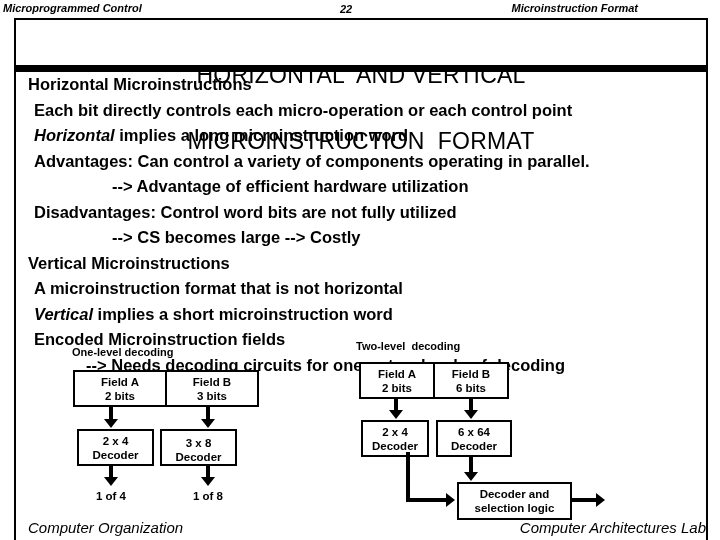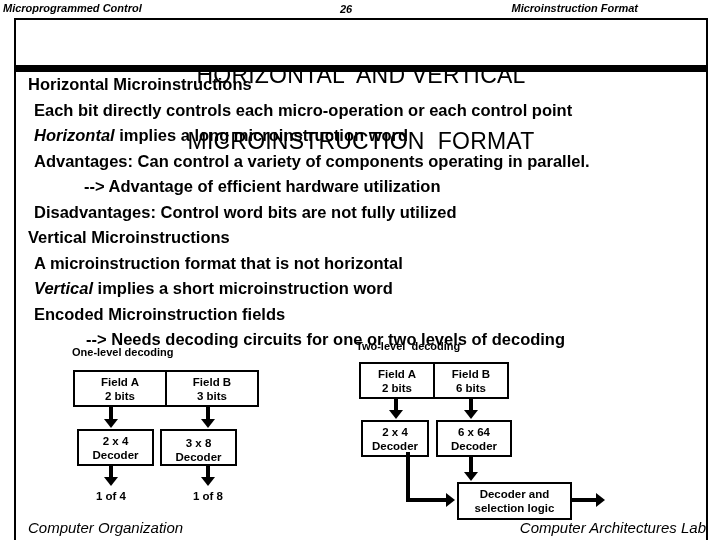--- a/index.html
+++ b/index.html
@@ -79,21 +79,21 @@
   }
   .line {
     font-size: 16.5px;
     font-weight: bold;
     line-height: 25.5px;
     white-space: pre;
     height: 25.5px;
   }
   .lvl0 { padding-left: 12px; }
   .lvl1 { padding-left: 18px; }
-  .lvl2 { padding-left: 68px; }
+  .lvl2 { padding-left: 96px; }
   .lvl3 { padding-left: 70px; }
   .ital { font-style: italic; }
 
   
   .diagram { position: absolute; }
   .caption {
     position: absolute;
     font-size: 11px;
     font-weight: bold;
     white-space: pre;
@@ -158,39 +158,40 @@
     line-height: 14px;
   }
   .ft-left  { left: 28px; top: 521px; }
   .ft-right { right: 14px; top: 521px; }
 </style>
 </head>
 <body>
 
 <div class="hdr">
   <span class="hdr-left">Microprogrammed Control</span>
-  <span class="hdr-page">26</span>
+  <span class="hdr-page">22</span>
   <span class="hdr-right">Microinstruction Format</span>
 </div>
 
 <div class="frame">
 
   <div class="title">
     <div>HORIZONTAL  AND VERTICAL</div>
     <div>MICROINSTRUCTION  FORMAT</div>
   </div>
   <div class="title-rule"></div>
 
   <div class="body" id="body-host">
       <div class="line lvl0">Horizontal Microinstructions</div>
       <div class="line lvl1">Each bit directly controls each micro-operation or each control point</div>
       <div class="line lvl1"><span class="ital">Horizontal</span><span> implies a long microinstruction word</span></div>
       <div class="line lvl1">Advantages: Can control a variety of components operating in parallel.</div>
       <div class="line lvl2">--&gt; Advantage of efficient hardware utilization</div>
       <div class="line lvl1">Disadvantages: Control word bits are not fully utilized</div>
+      <div class="line lvl2">--&gt; CS becomes large --&gt; Costly</div>
       <div class="line lvl0">Vertical Microinstructions</div>
       <div class="line lvl1">A microinstruction format that is not horizontal</div>
       <div class="line lvl1"><span class="ital">Vertical</span><span> implies a short microinstruction word</span></div>
       <div class="line lvl1">Encoded Microinstruction fields</div>
       <div class="line lvl3">--&gt; Needs decoding circuits for one or two levels of decoding</div>
     </div>
 
   <div class="diagram" style="left:0px; top:0px; width:340px; height:180px;">
 
     <div class="caption" style="left:56px; top:326px;">One-level decoding</div>

